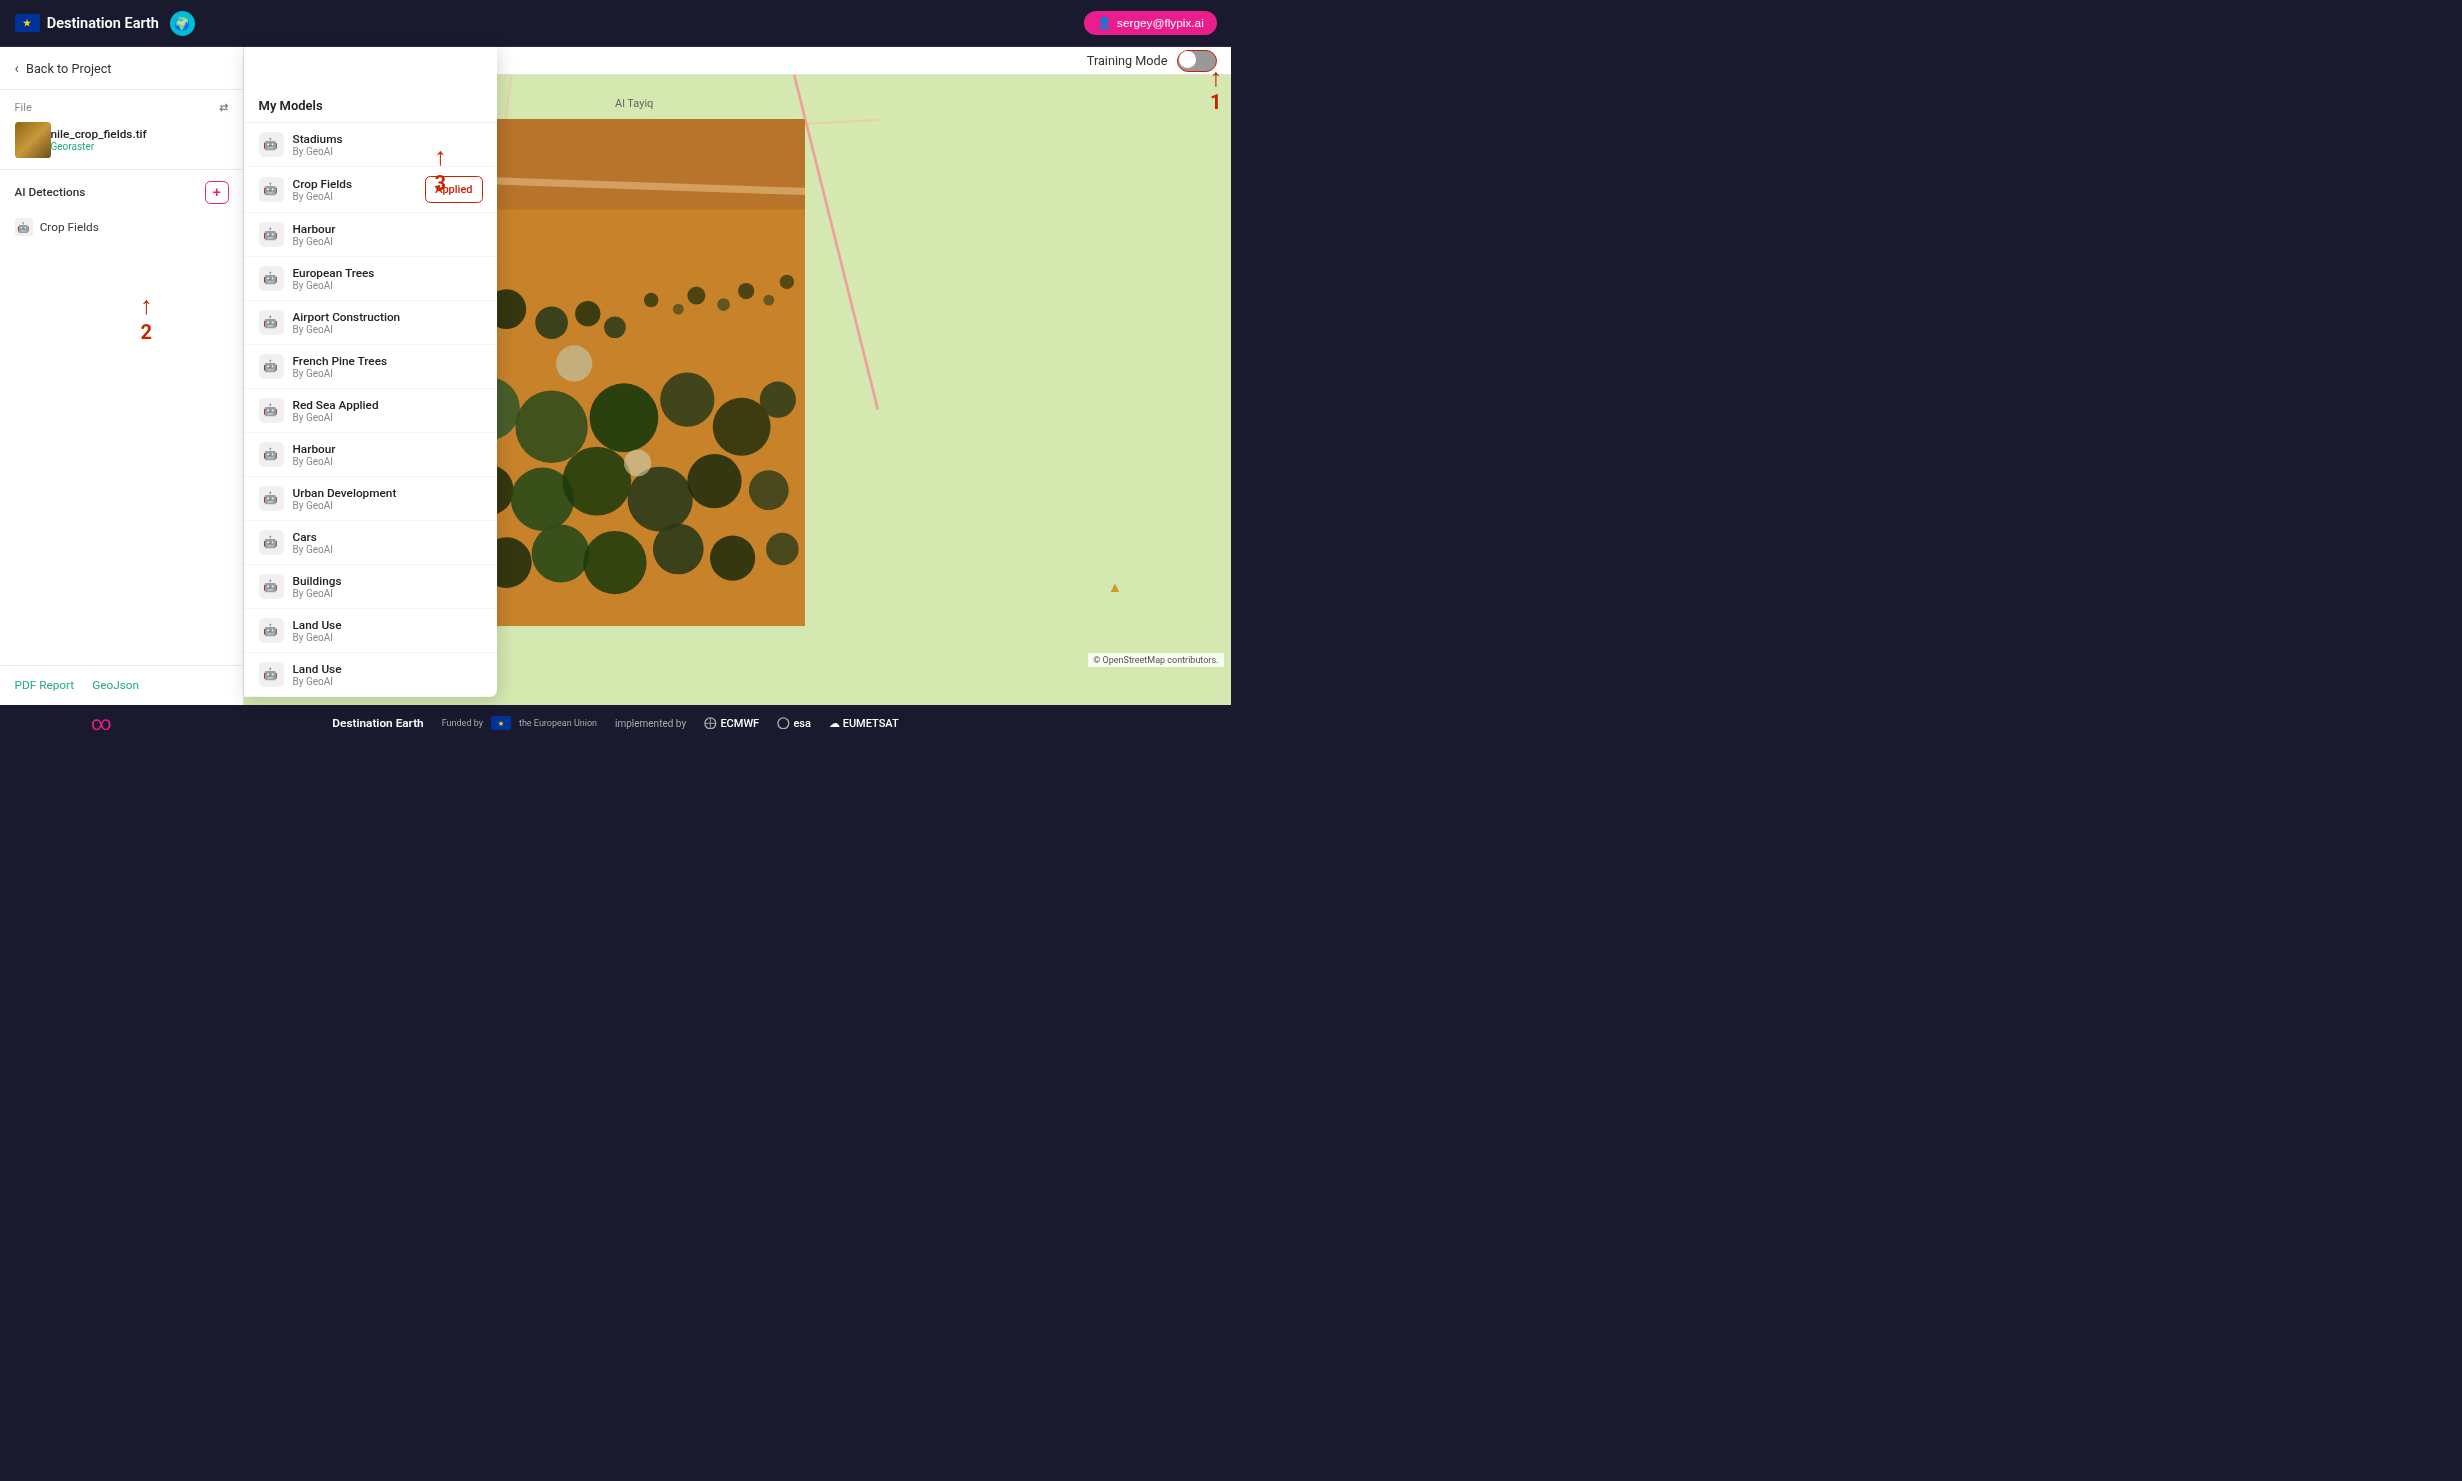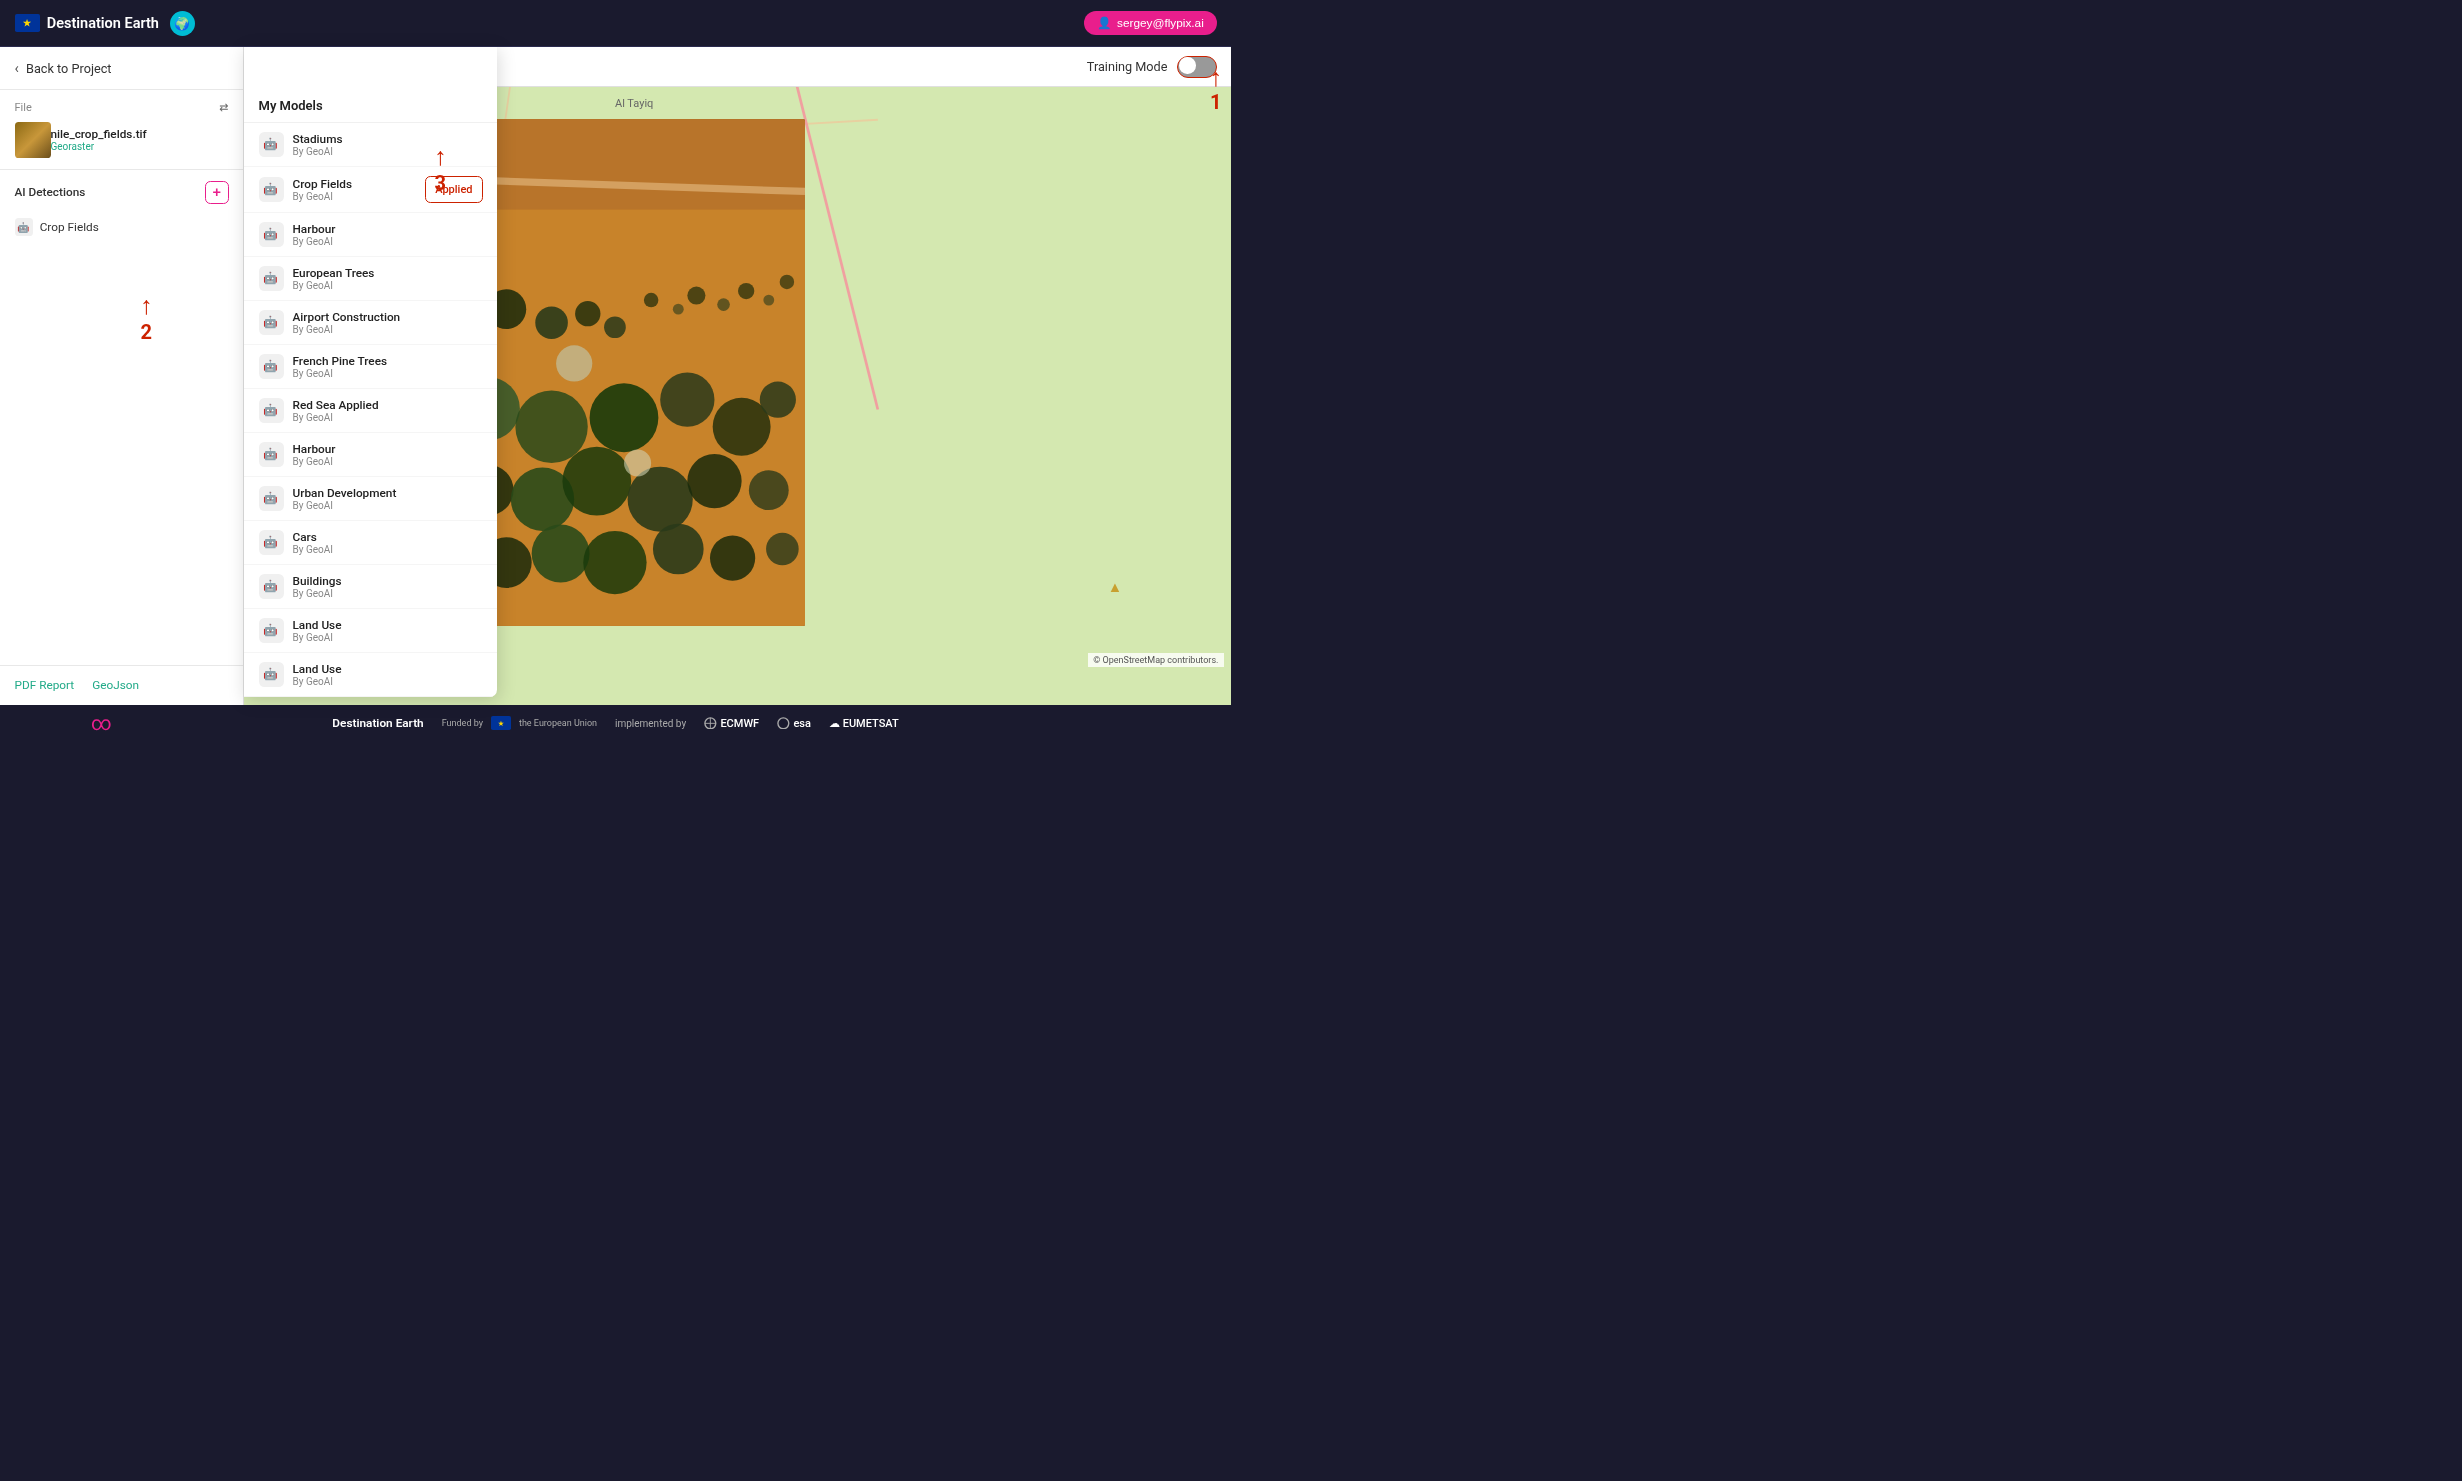--- a/index.html
+++ b/index.html
@@ -177,21 +177,21 @@
       flex: 1;
       position: relative;
       background: #c8d8a8;
       overflow: hidden;
     }
     .map-top-bar {
       position: absolute;
       top: 0;
       left: 0;
       right: 0;
-      height: 40px;
+      height: 28px;
       background: white;
       display: flex;
       align-items: center;
       justify-content: flex-end;
       padding: 0 14.5px;
       border-bottom: 0.9px solid #e0e0e0;
       z-index: 10;
     }
     .training-mode-label { font-size: 12.7px; color: #333; margin-right: 9px; }
     .toggle-switch {

